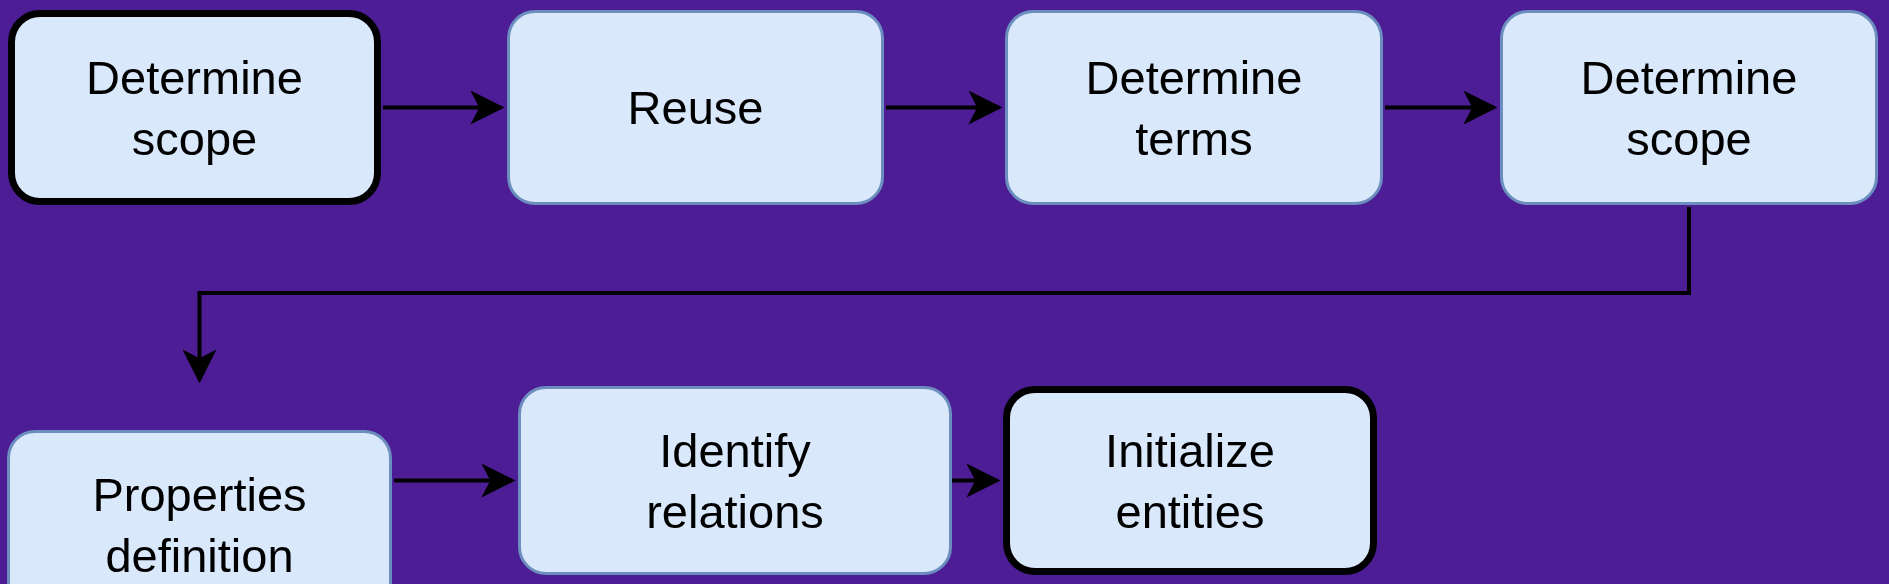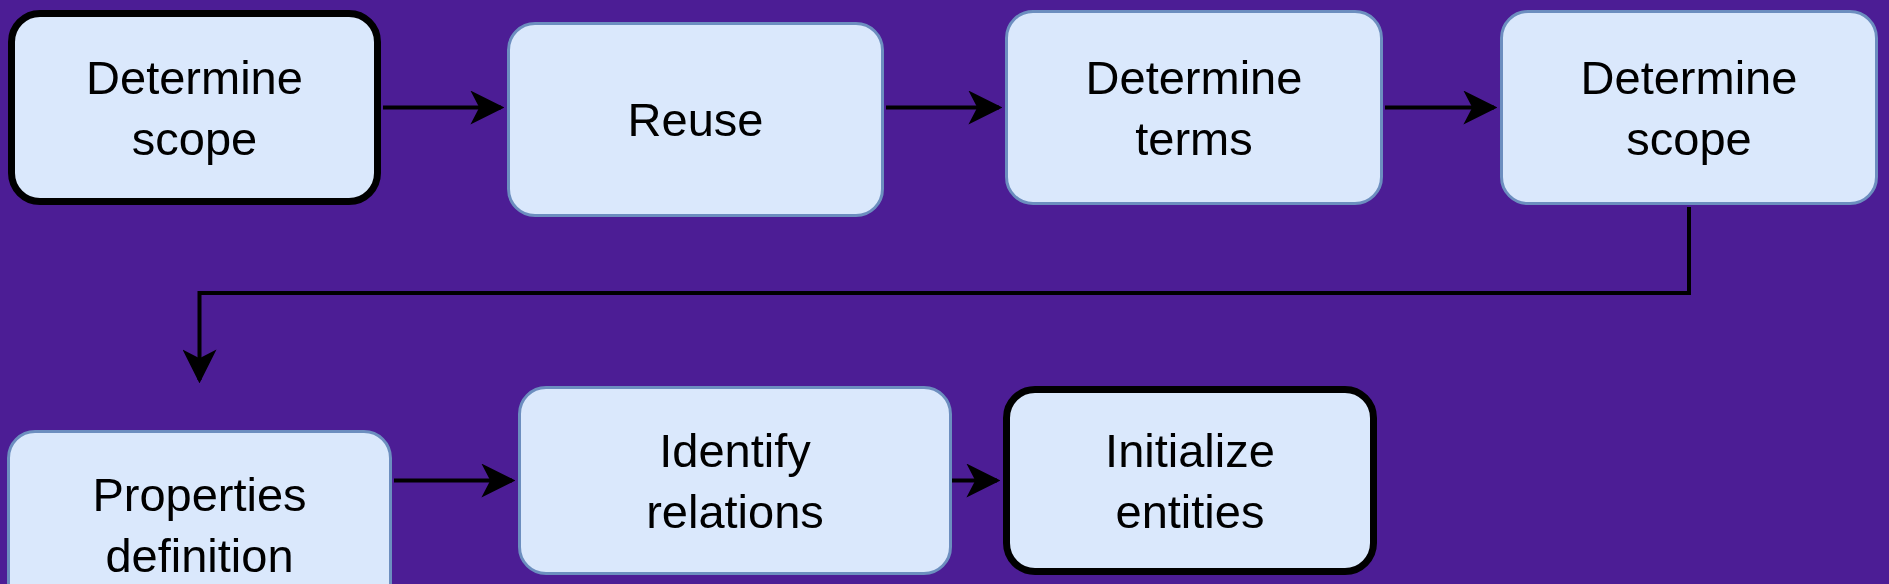--- a/index.html
+++ b/index.html
@@ -38,21 +38,21 @@
     font-size: 47px;
     line-height: 61px;
   }
   .node.emphasis {
     border: 7px solid #000000;
     border-radius: 32px;
   }
   .row-top    { top: 10px;  height: 195px; }
   .row-bottom { top: 386px; height: 189px; }
   .n0 { left: 8px;    width: 373px; }
-  .n1 { left: 507px;  width: 377px; margin-top: 12px; }
+  .n1 { left: 507px;  width: 377px; }
   .n2 { left: 1005px; width: 378px; }
   .n3 { left: 1500px; width: 378px; }
   .n4 { left: 7px;    width: 385px; margin-top: 44px; }
   .n5 { left: 518px;  width: 434px; }
   .n6 { left: 1003px; width: 374px; }
   .edge {
     stroke: #000000;
     stroke-width: 4;
     fill: none;
   }

